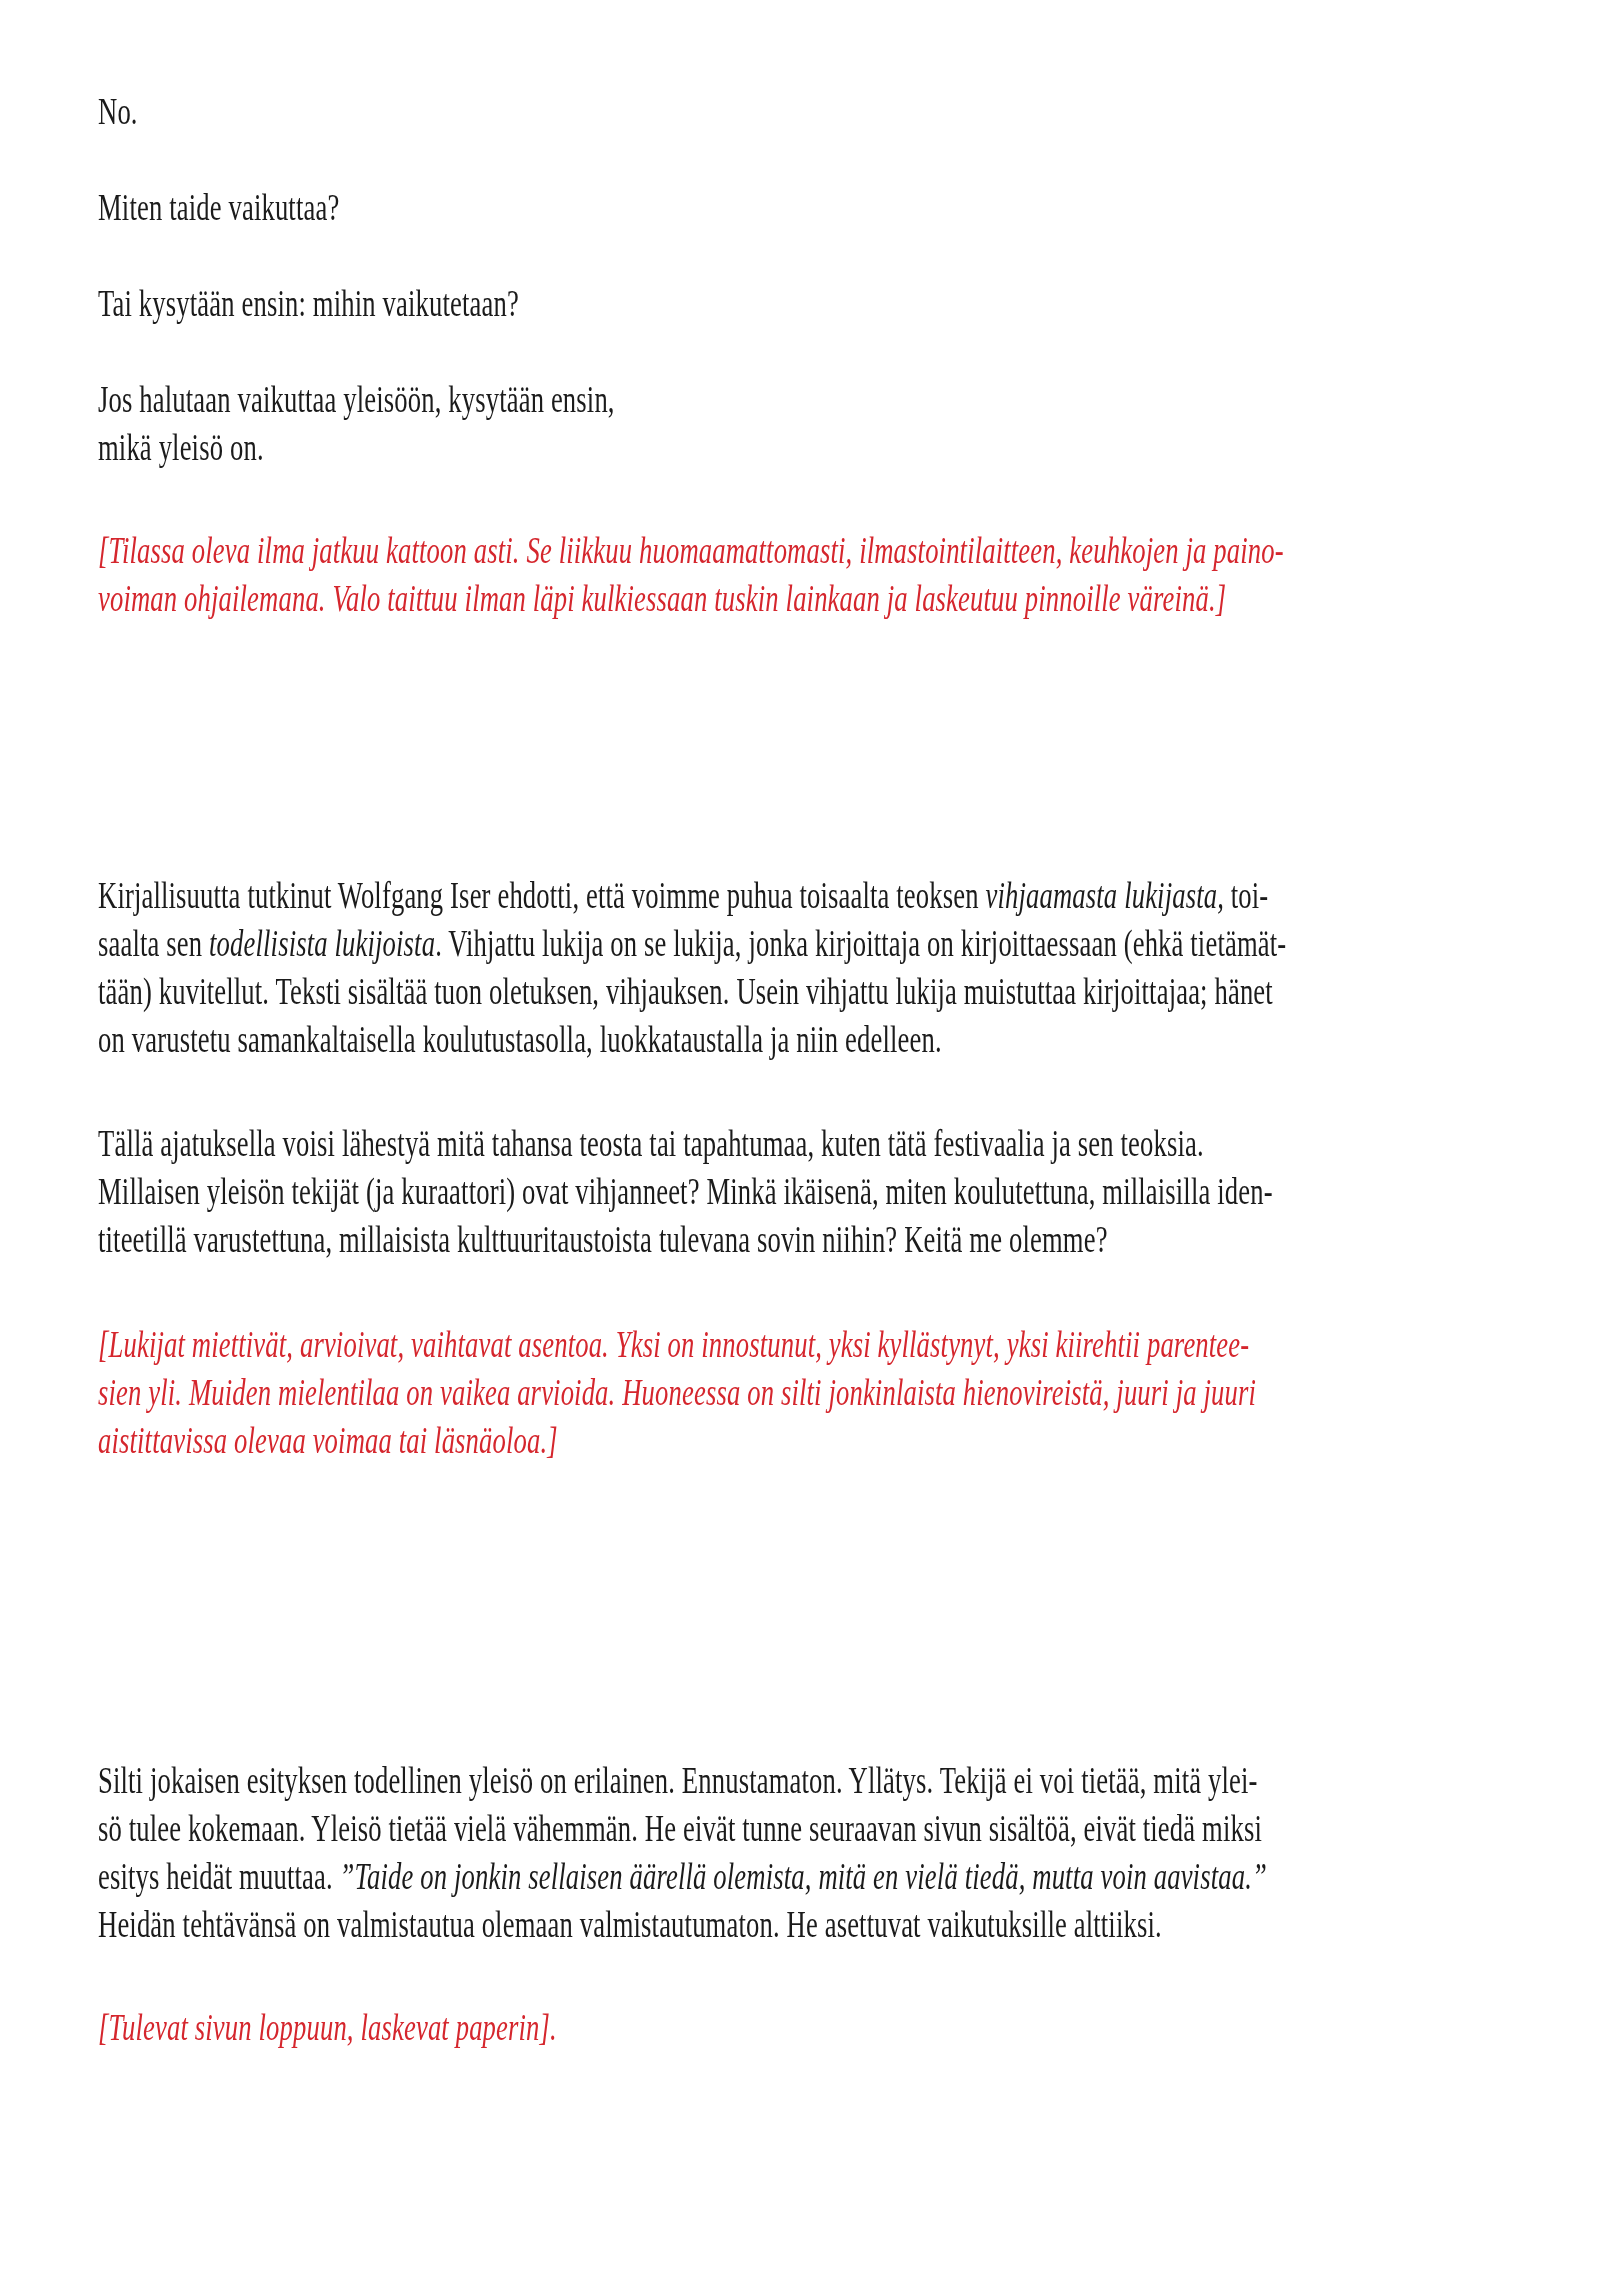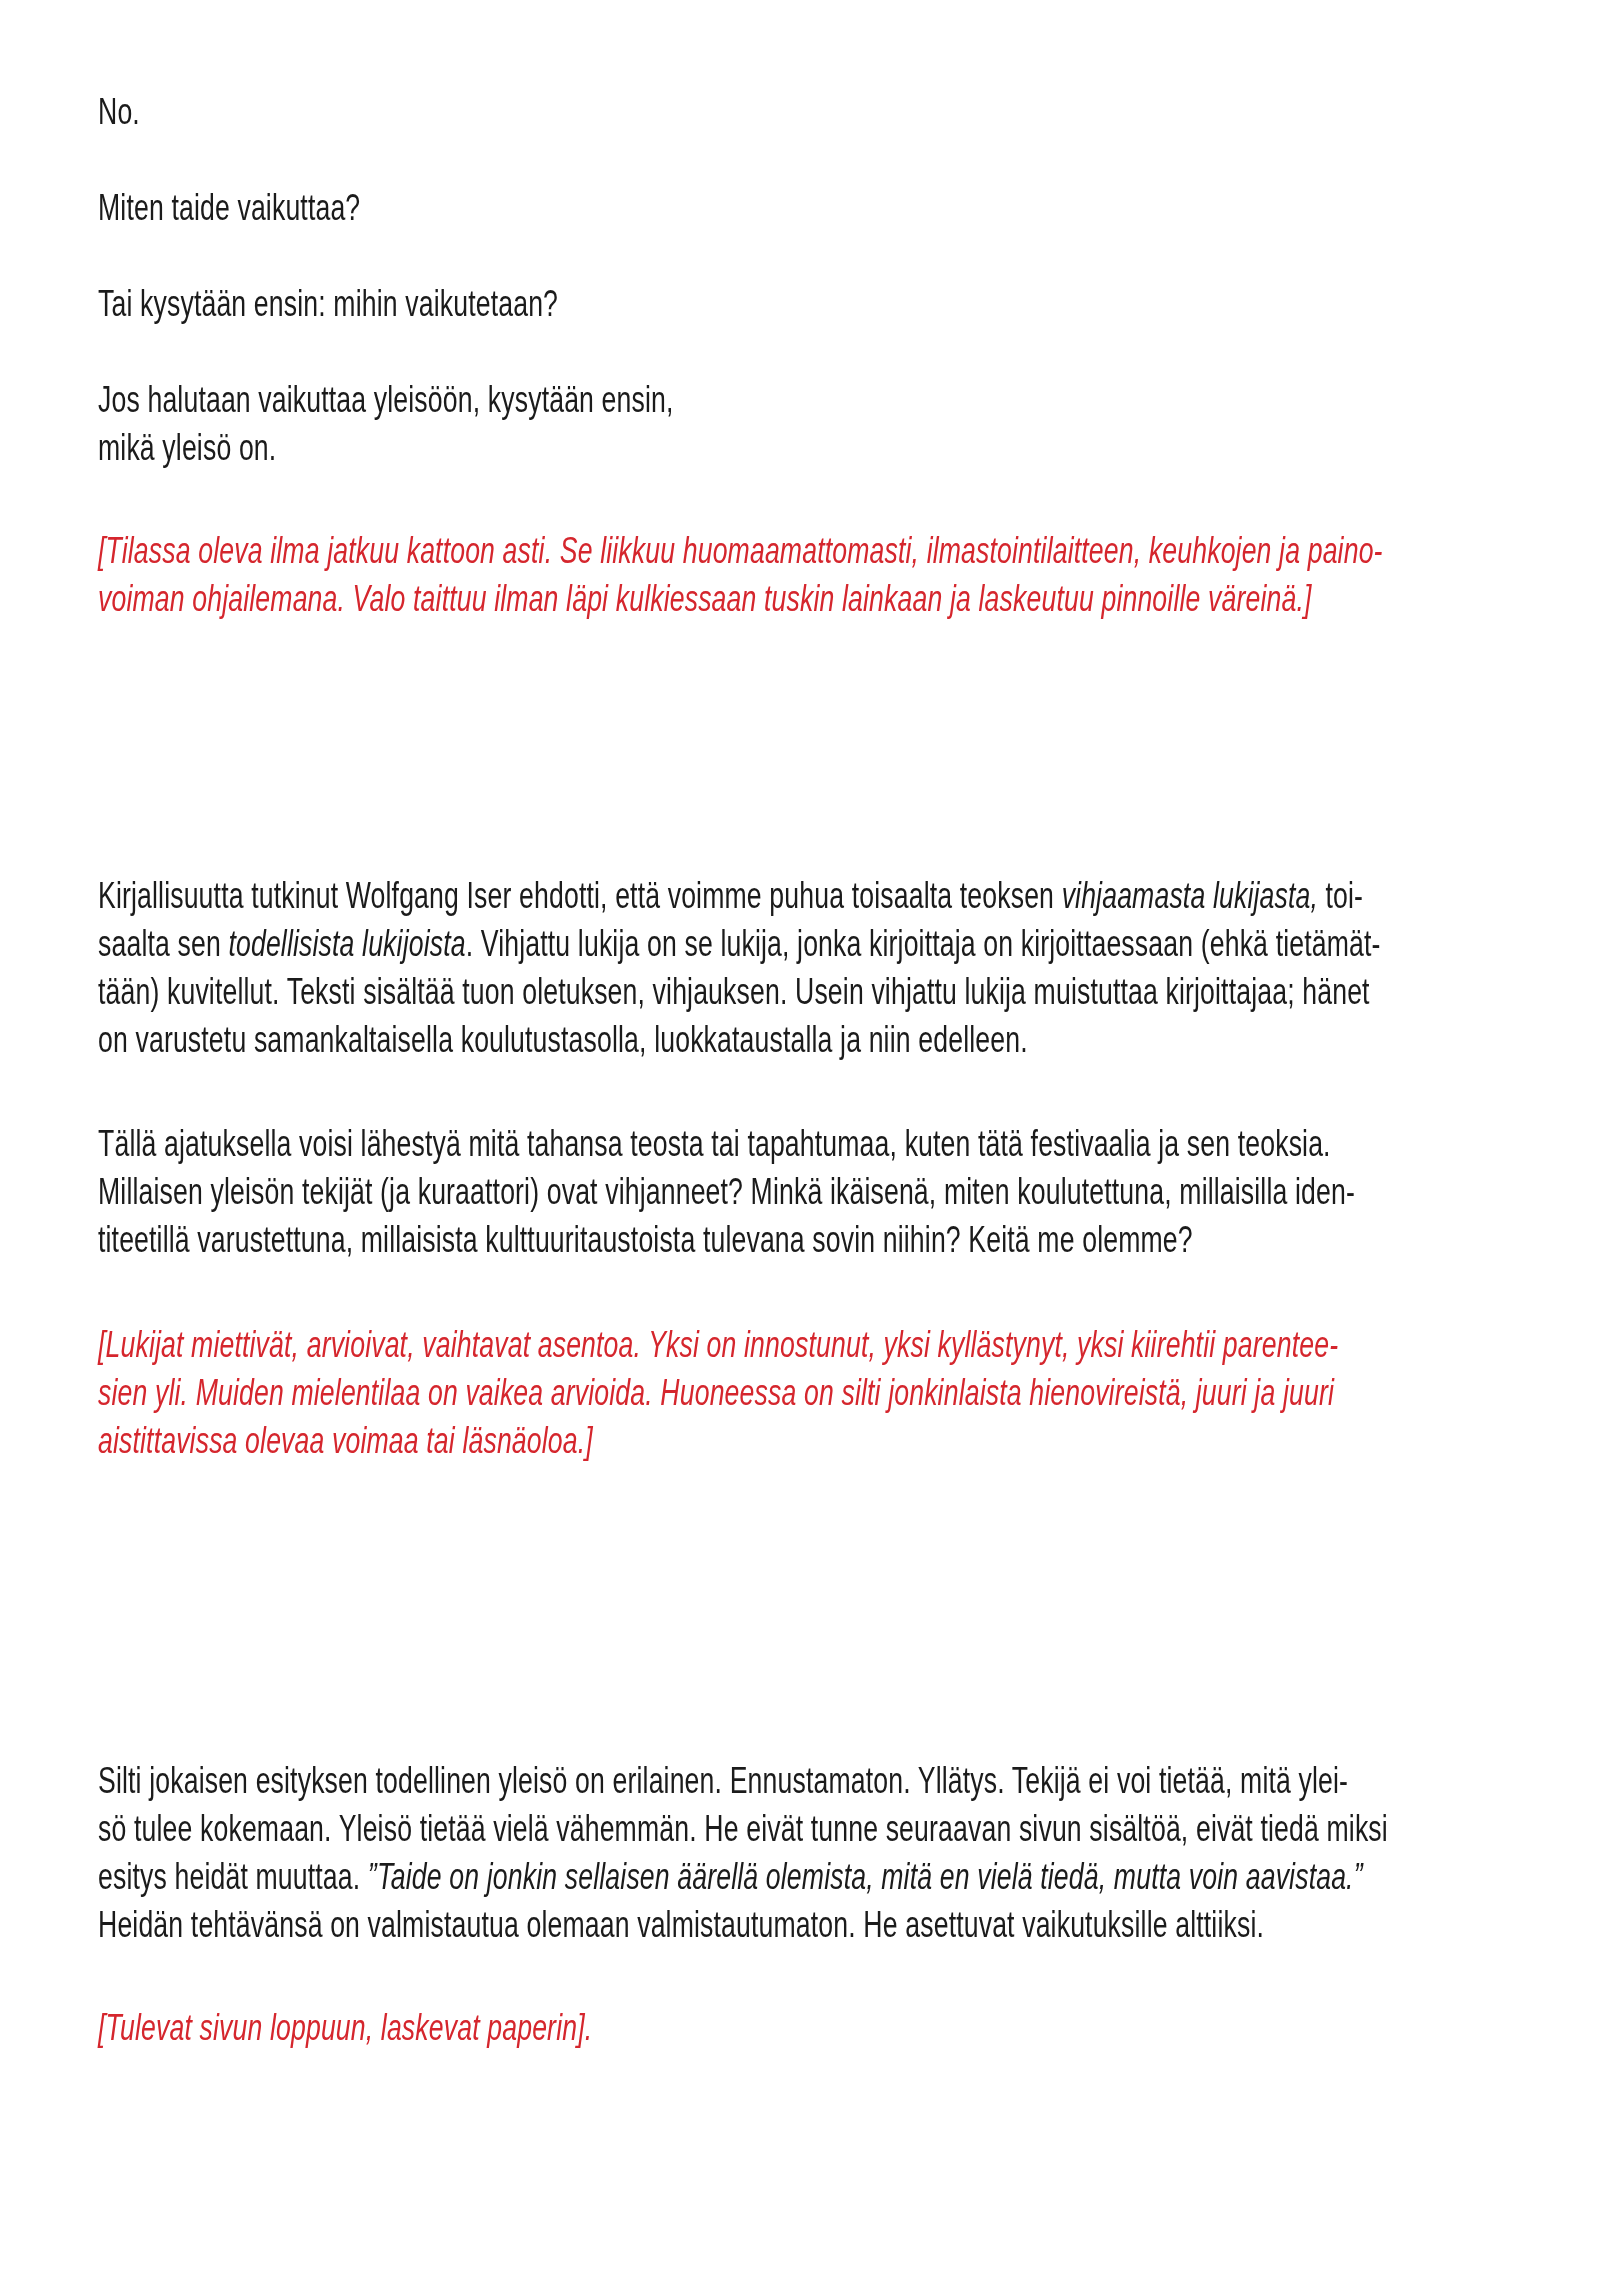--- a/index.html
+++ b/index.html
@@ -2,21 +2,21 @@
 <html><head>
 <meta charset="utf-8">
 <style>
   html, body { margin: 0; padding: 0; background: #ffffff; }
   .page {
     position: relative;
     width: 1621px;
     height: 2293px;
     background: #ffffff;
     overflow: hidden;
-    font-family: Liberation Sans, sans-serif;
+    font-family: Liberation Serif, serif;
   }
   .block {
     position: absolute;
     left: 98px;
     font-size: 37px;
     line-height: 48px;
     transform: scaleX(0.72);
     transform-origin: 0 0;
     white-space: nowrap;
     letter-spacing: 0.2px;

